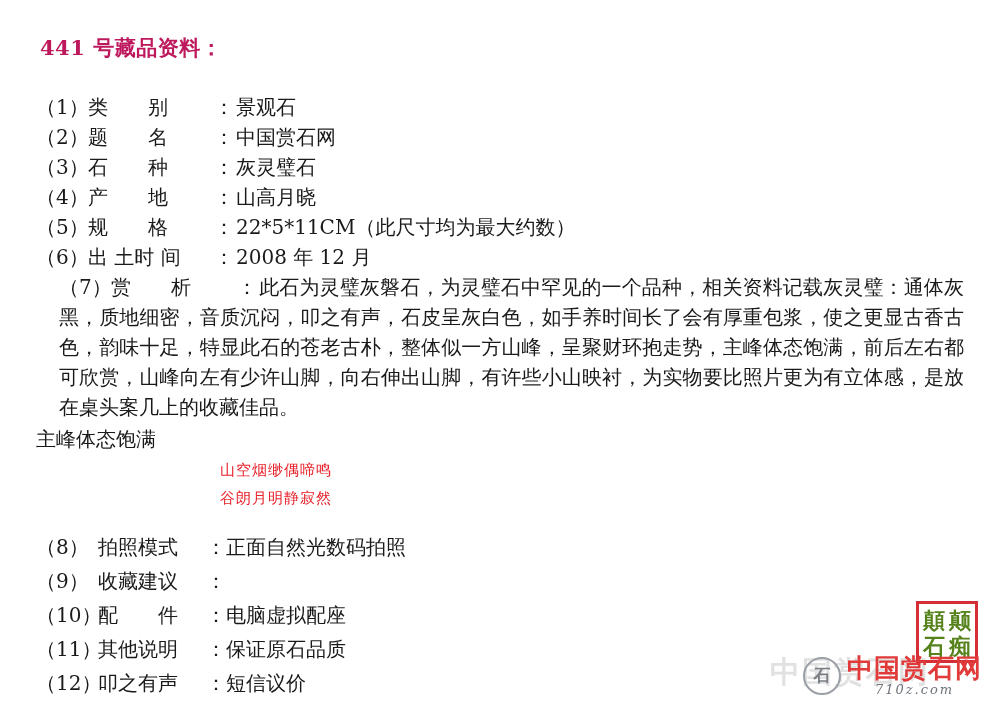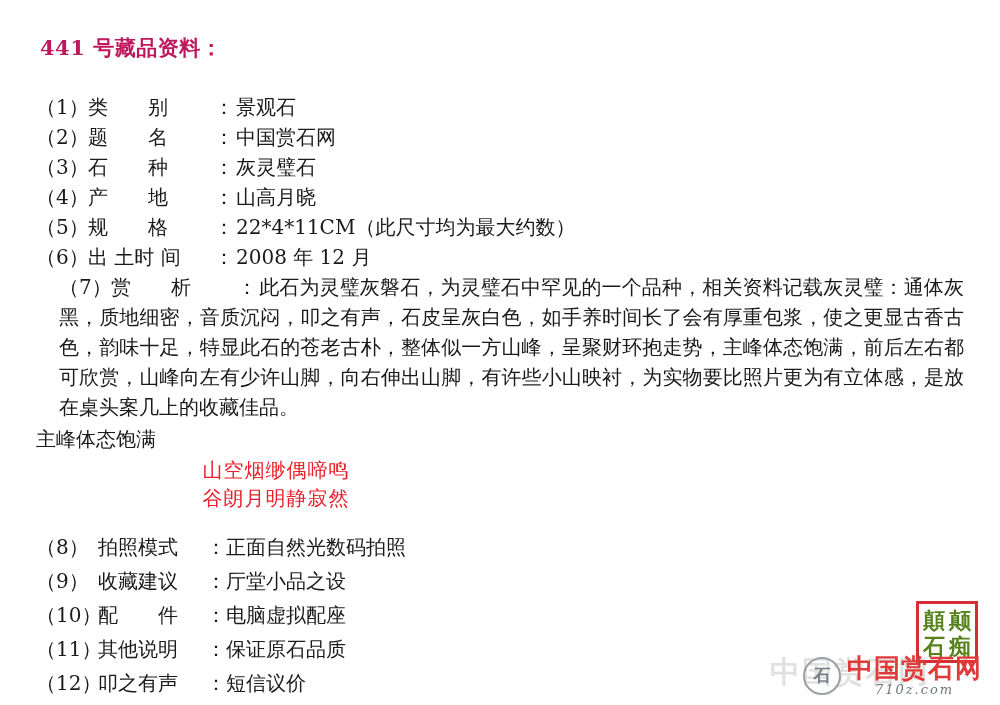--- a/index.html
+++ b/index.html
@@ -68,21 +68,21 @@
     text-align: justify;
     text-justify: inter-character;
     margin-left: 23px;
   }
   .analysis-body {
     font-size: 20px;
     line-height: 30px;
   }
   .poem-line {
     color: #e8212a;
-    font-size: 20px;
+    font-size: 15px;
     line-height: 28px;
     text-align: center;
     width: 460px;
     margin-left: 10px;
     letter-spacing: 1px;
   }
   .poem-wrap {
     margin-top: 2px;
     margin-bottom: 18px;
   }
@@ -206,21 +206,21 @@
 
     <div class="row">
       <span class="idx">（4）</span>
       <span class="lbl"><span class="lbl-inner">产　　地</span><span class="colon">：</span></span>
       <span class="val">山高月晓</span>
     </div>
 
     <div class="row">
       <span class="idx">（5）</span>
       <span class="lbl"><span class="lbl-inner">规　　格</span><span class="colon">：</span></span>
-      <span class="val">22*4*11CM（此尺寸均为最大约数）</span>
+      <span class="val">22*5*11CM（此尺寸均为最大约数）</span>
     </div>
 
     <div class="row">
       <span class="idx">（6）</span>
       <span class="lbl"><span class="lbl-inner">出 土时 间</span><span class="colon">：</span></span>
       <span class="val">2008 年 12 月</span>
     </div>
 
   </div>
 
@@ -239,21 +239,20 @@
 
     <div class="row">
       <span class="idx">（8）</span>
       <span class="lbl"><span class="lbl-inner">拍照模式</span><span class="colon">：</span></span>
       <span class="val">正面自然光数码拍照</span>
     </div>
 
     <div class="row">
       <span class="idx">（9）</span>
       <span class="lbl"><span class="lbl-inner">收藏建议</span><span class="colon">：</span></span>
-      <span class="val">厅堂小品之设</span>
     </div>
 
     <div class="row">
       <span class="idx">（10）</span>
       <span class="lbl"><span class="lbl-inner">配　　件</span><span class="colon">：</span></span>
       <span class="val">电脑虚拟配座</span>
     </div>
 
     <div class="row">
       <span class="idx">（11）</span>

